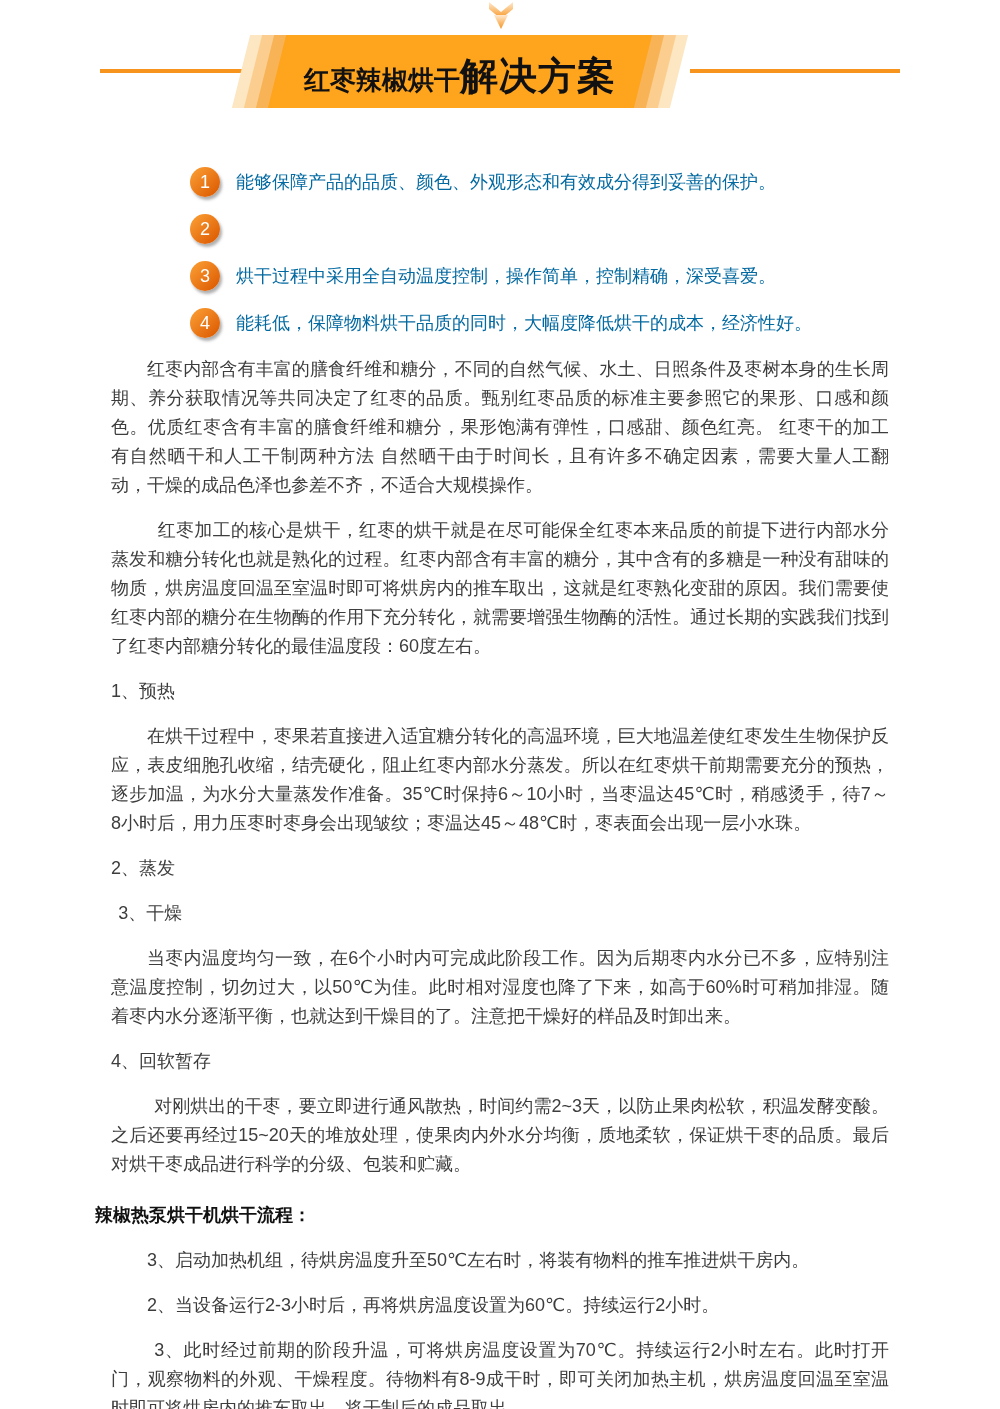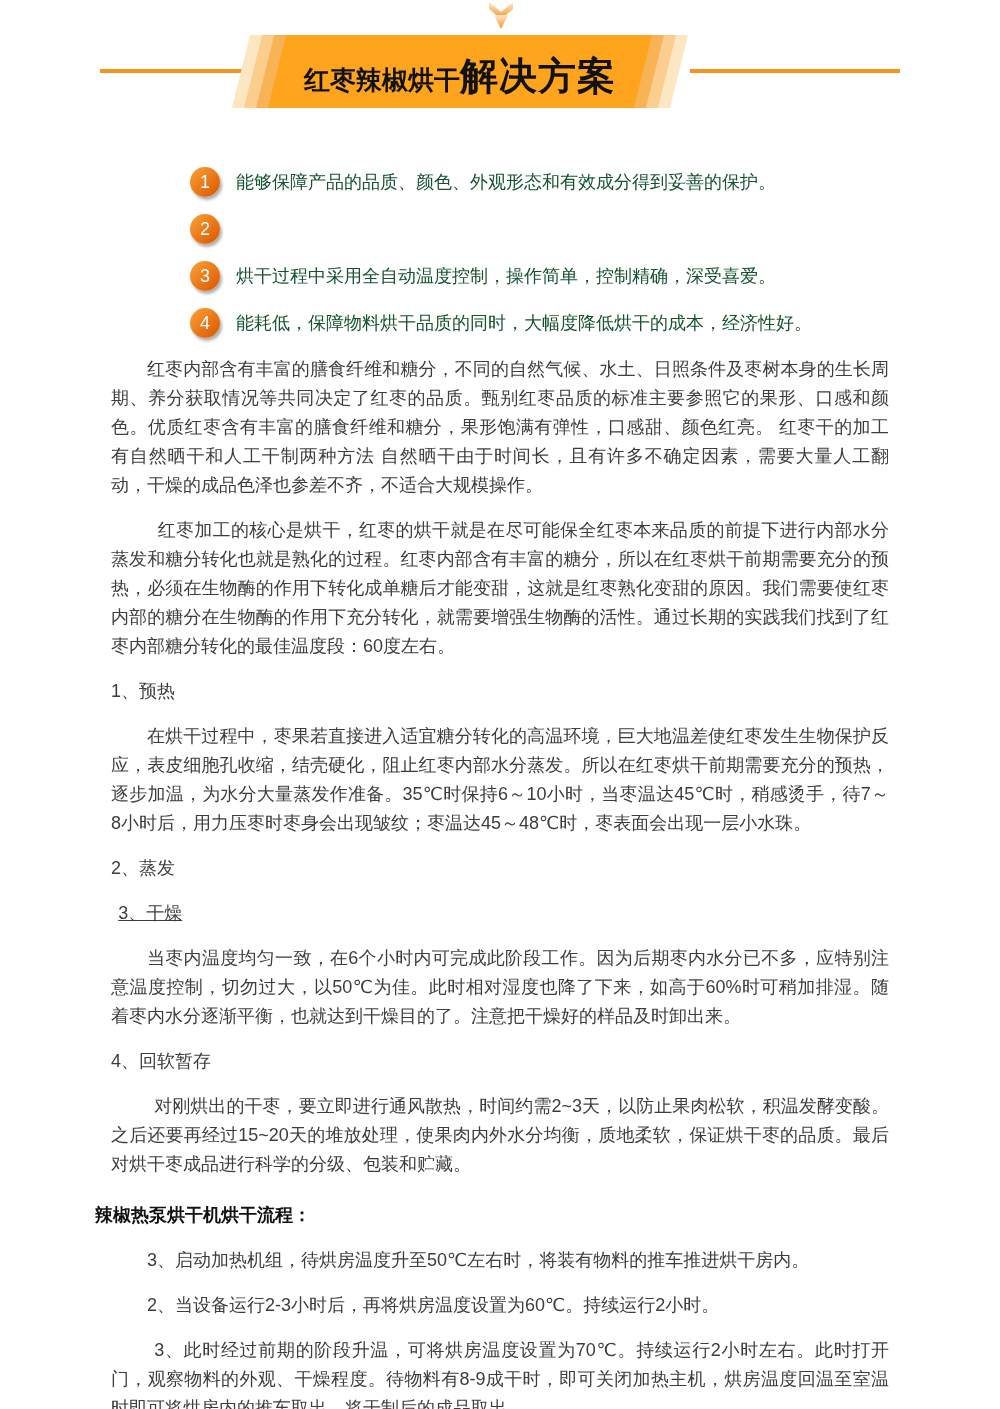--- a/index.html
+++ b/index.html
@@ -39,37 +39,37 @@
   .features { margin: 17px 0 0 190px; }
   .feature-row { display: flex; align-items: center; height: 30px; margin-bottom: 17px; }
   .num-circle {
     width: 30px; height: 30px; border-radius: 50%;
     background: linear-gradient(135deg, #f6932b 20%, #dd5c03 90%);
     color: #fff; font-size: 18px; font-weight: normal;
     display: flex; align-items: center; justify-content: center;
     box-shadow: 2px 3px 3px rgba(110,110,110,0.55);
     margin-right: 16px; flex: 0 0 30px;
   }
-  .feature-text { font-size: 18px; color: #14532d; }
+  .feature-text { font-size: 18px; color: #0369a1; }
 
   
   .content {
     width: 810px; margin: 13px 95px 0 95px;
     font-size: 18px; line-height: 29px;
     text-align: justify; text-justify: inter-ideograph;
   }
   .content p { margin: 16px; }
   .content h3 {
     font-size: 18px; line-height: 29px; color: #111;
     font-weight: bold; margin: 22px 0 0 0; text-align: left;
   }
   .indent2  { text-indent: 2em; }
   .indent24 { text-indent: 2.4em; }
   .indent26 { text-indent: 2.6em; }
-  .indent04 { text-indent: 0.4em; text-decoration: underline; }
+  .indent04 { text-indent: 0.4em; }
 </style>
 </head>
 <body>
 
 <div class="header">
   <svg class="chevron" width="30" height="28" viewBox="0 0 30 28">
     <defs>
       <linearGradient id="chevGrad" x1="0" y1="0" x2="0" y2="1">
         <stop offset="0" stop-color="#ffe9d0"></stop>
         <stop offset="1" stop-color="#f7941e"></stop>
@@ -104,21 +104,21 @@
   </div>
   <div class="feature-row">
     <div class="num-circle">4</div>
     <div class="feature-text">能耗低，保障物料烘干品质的同时，大幅度降低烘干的成本，经济性好。</div>
   </div>
 </div>
 
 <div class="content">
   <p class="indent2">红枣内部含有丰富的膳食纤维和糖分，不同的自然气候、水土、日照条件及枣树本身的生长周期、养分获取情况等共同决定了红枣的品质。甄别红枣品质的标准主要参照它的果形、口感和颜色。优质红枣含有丰富的膳食纤维和糖分，果形饱满有弹性，口感甜、颜色红亮。 红枣干的加工有自然晒干和人工干制两种方法 自然晒干由于时间长，且有许多不确定因素，需要大量人工翻动，干燥的成品色泽也参差不齐，不适合大规模操作。</p>
 
-  <p class="indent26">红枣加工的核心是烘干，红枣的烘干就是在尽可能保全红枣本来品质的前提下进行内部水分蒸发和糖分转化也就是熟化的过程。红枣内部含有丰富的糖分，所以在红枣烘干前期需要充分的预热，必须在生物酶的作用下转化成单糖后才能变甜，这就是红枣熟化变甜的原因。我们需要使红枣内部的糖分在生物酶的作用下充分转化，就需要增强生物酶的活性。通过长期的实践我们找到了红枣内部糖分转化的最佳温度段：60度左右。</p>
+  <p class="indent26">红枣加工的核心是烘干，红枣的烘干就是在尽可能保全红枣本来品质的前提下进行内部水分蒸发和糖分转化也就是熟化的过程。红枣内部含有丰富的糖分，其中含有的多糖是一种没有甜味的物质，烘房温度回温至室温时即可将烘房内的推车取出，这就是红枣熟化变甜的原因。我们需要使红枣内部的糖分在生物酶的作用下充分转化，就需要增强生物酶的活性。通过长期的实践我们找到了红枣内部糖分转化的最佳温度段：60度左右。</p>
 
   <p>1、预热</p>
   <p class="indent2">在烘干过程中，枣果若直接进入适宜糖分转化的高温环境，巨大地温差使红枣发生生物保护反应，表皮细胞孔收缩，结壳硬化，阻止红枣内部水分蒸发。所以在红枣烘干前期需要充分的预热，逐步加温，为水分大量蒸发作准备。35℃时保持6～10小时，当枣温达45℃时，稍感烫手，待7～8小时后，用力压枣时枣身会出现皱纹；枣温达45～48℃时，枣表面会出现一层小水珠。</p>
 
   <p>2、蒸发</p>
 
   <p class="indent04">3、干燥</p>
   <p class="indent2">当枣内温度均匀一致，在6个小时内可完成此阶段工作。因为后期枣内水分已不多，应特别注意温度控制，切勿过大，以50℃为佳。此时相对湿度也降了下来，如高于60%时可稍加排湿。随着枣内水分逐渐平衡，也就达到干燥目的了。注意把干燥好的样品及时卸出来。</p>
 
   <p>4、回软暂存</p>

